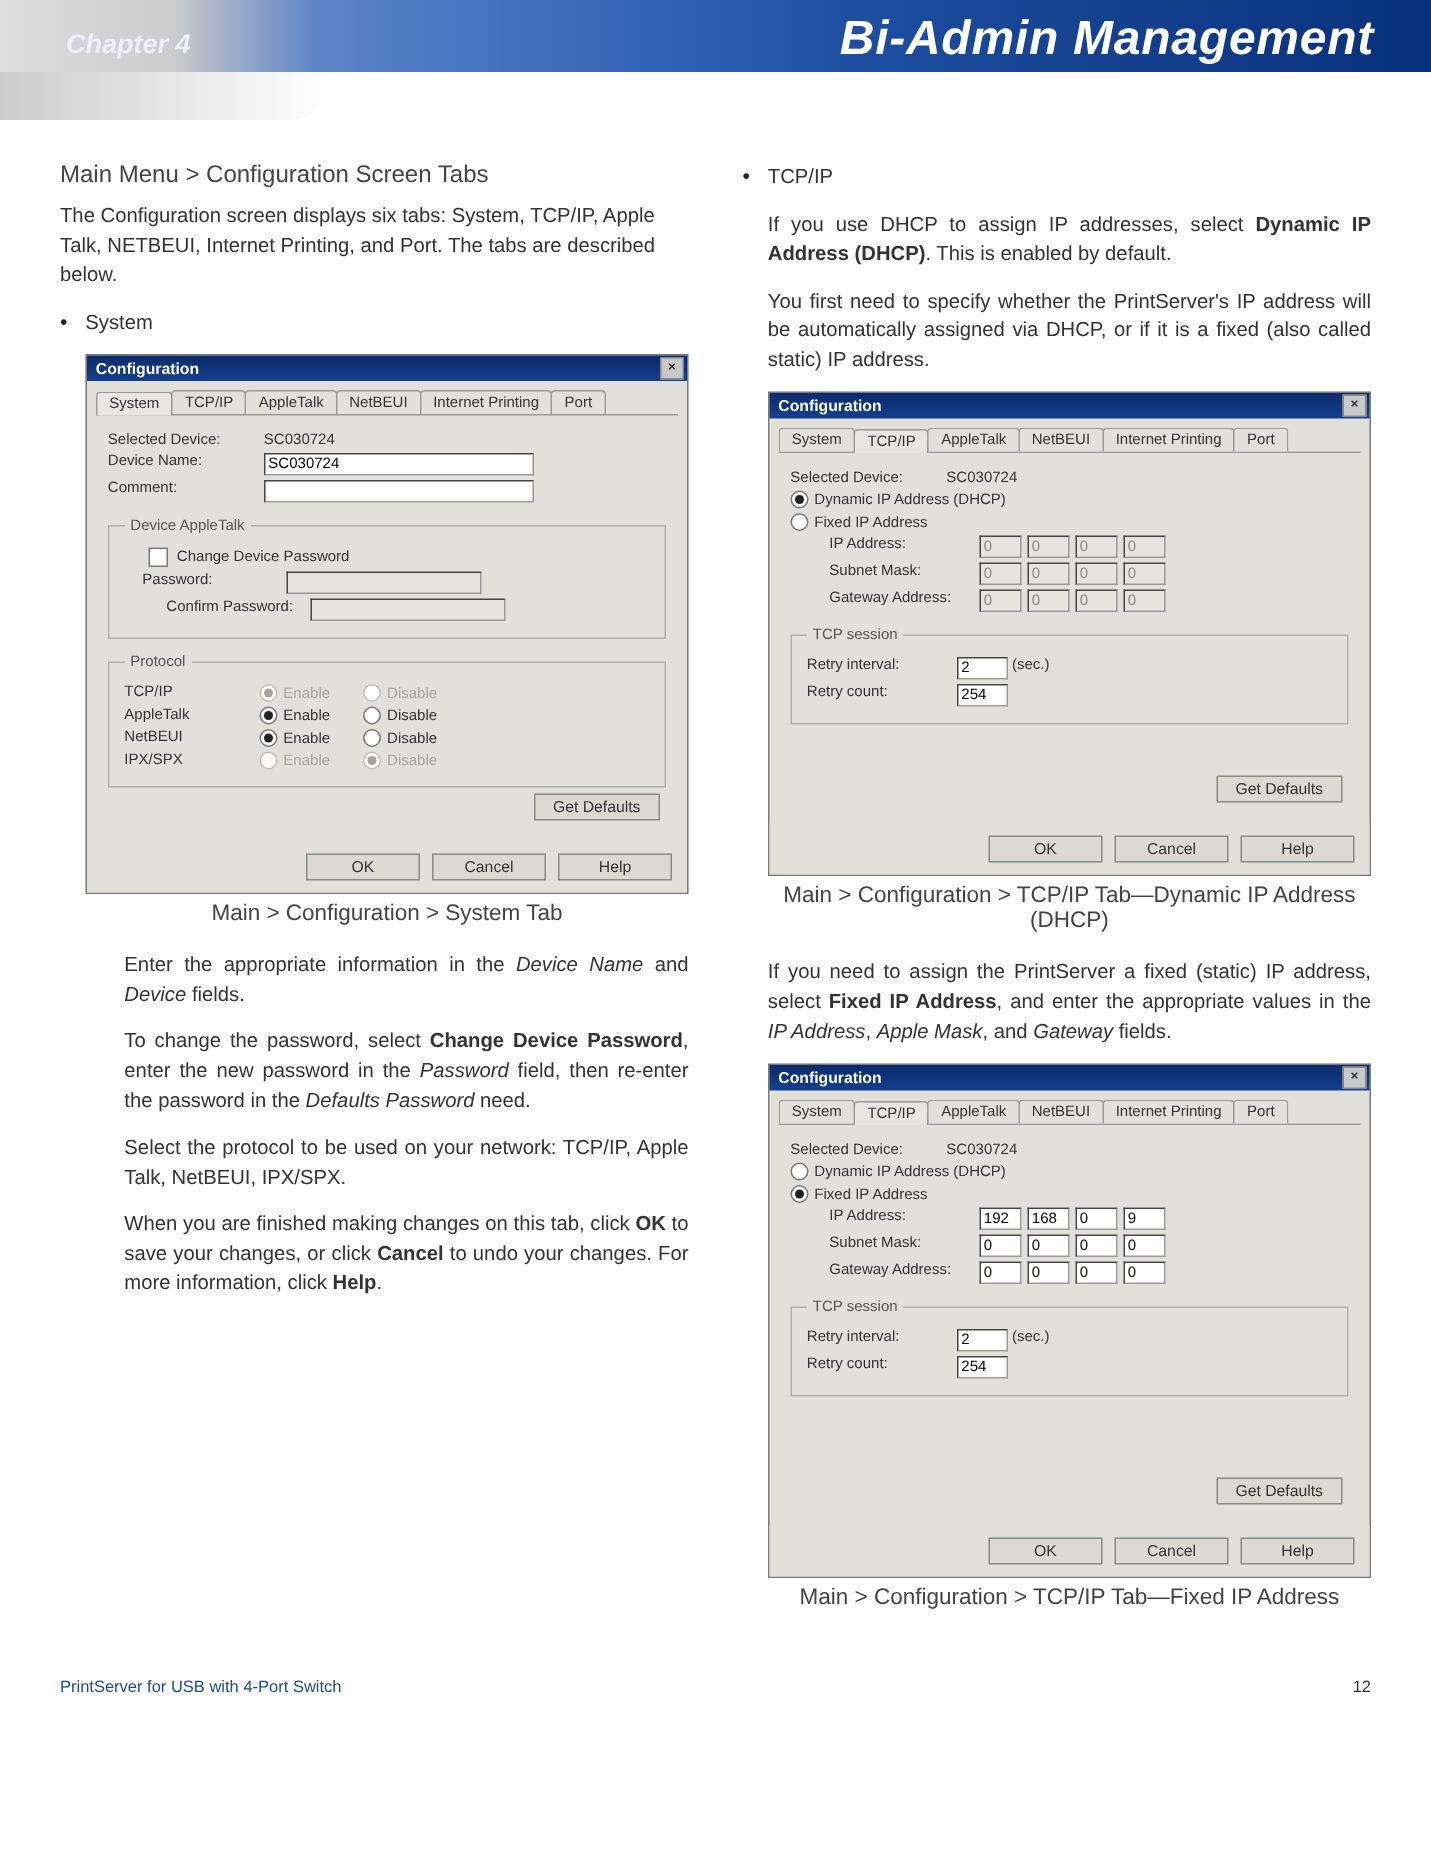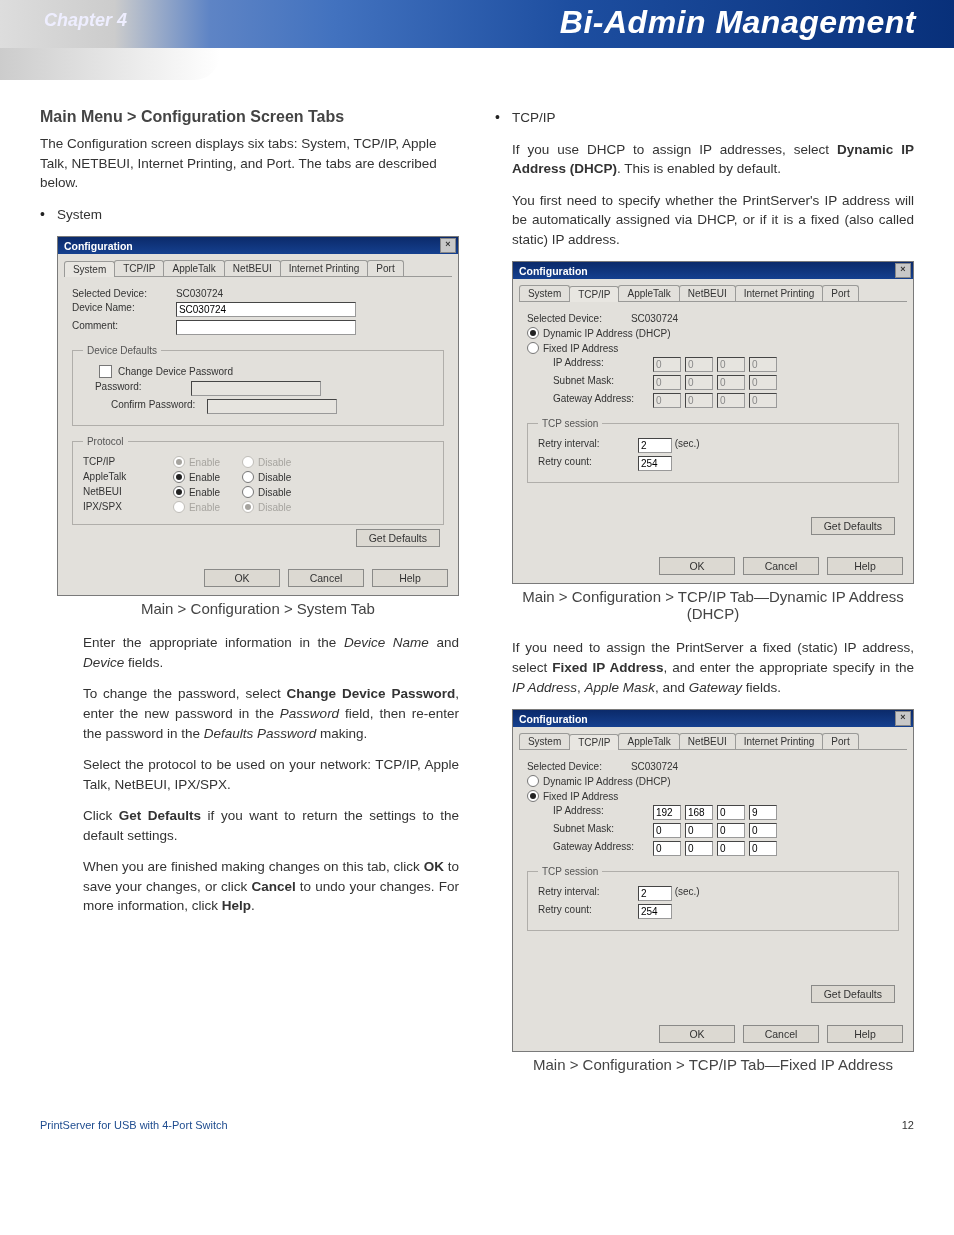--- a/index.html
+++ b/index.html
@@ -1,24 +1,24 @@
 <!DOCTYPE html>
 <html><head>
 <meta charset="utf-8">
 <style>
 html,body{margin:0;padding:0;font-family:Arial,Helvetica,sans-serif;font-size:14px;color:#222;background:#fff}
 body{width:954px}
-header.top{display:flex;justify-content:space-between;align-items:center;background:linear-gradient(to left,#08307a 0%,#1d4ea0 40%,#4272bf 65%,#5e84c5 78%,#ccc 88%,#ddd 100%);height:48px;color:#fff;font-style:italic}
+header.top{display:flex;justify-content:space-between;align-items:flex-end;background:linear-gradient(to left,#08307a 0%,#1d4ea0 40%,#4272bf 65%,#5e84c5 78%,#ccc 88%,#ddd 100%);height:48px;color:#fff;font-style:italic}
 .chapter-label{font-weight:bold;font-size:18px;padding:0 0 8px 44px;color:#eef}
 .page-title{font-weight:bold;font-size:32px;letter-spacing:.5px;padding:0 38px 4px 0;font-family:"Myriad Pro",Arial,sans-serif}
 .chapter-corner{position:relative}
 .chapter-corner::after{content:"";position:absolute;left:0;top:48px;width:220px;height:32px;background:linear-gradient(to right,#ccc 0%,rgba(204,204,204,0) 100%);border-bottom-right-radius:26px}
 main{display:flex;gap:36px;padding:60px 40px 0 40px}
 .col{flex:1;min-width:0}
-h3.section{font-family:"Myriad Pro",Arial,sans-serif;font-weight:bold;color:#444;margin:0 0 8px;font-size:16px}
+h3.section{font-family:"Myriad Pro",Arial,sans-serif;font-weight:normal;color:#444;margin:0 0 8px;font-size:16px}
 p{margin:0 0 12px;line-height:1.45;font-size:13.5px;color:#333}
 .justify{text-align:justify}
 em{font-style:italic}
 strong{font-weight:bold}
 ul.bul{list-style:none;margin:0;padding:0}
 ul.bul>li{margin-bottom:10px}
 .bullet-row{display:flex;gap:12px;align-items:flex-start}
 .bullet-dot{font-size:14px;line-height:1.4}
 .bullet-body{flex:1}
 .indent{padding-left:26px}
@@ -98,21 +98,21 @@
                 <div class="row">
                     <span class="lab">Device Name:</span>
                     <span class="val"><input class="tx" style="width: 180px;" value="SC030724"></span>
                   </div>
                 <div class="row">
                     <span class="lab">Comment:</span>
                     <span class="val"><input class="tx" style="width: 180px;"></span>
                   </div>
 
                 <fieldset class="fs">
-                  <legend>Device Defaults</legend>
+                  <legend>Device AppleTalk</legend>
                   <div class="row" style="margin-left:16px">
                       <span class="chk">
                         <span class="bx"></span>
                         <span>Change Device Password</span>
                       </span>
                     </div>
                   <div class="row" style="margin-left:12px">
                       <span class="lab" style="width:96px">Password:</span>
                       <input class="tx" style="width: 130px;" disabled="">
                     </div>
@@ -176,23 +176,22 @@
               <div class="btnbar">
                 <span class="btn small">OK</span>
                 <span class="btn small">Cancel</span>
                 <span class="btn small">Help</span>
               </div>
             </div>
             <div class="caption">Main &gt; Configuration &gt; System Tab</div>
 
             <div class="indent">
               <p><span>Enter the appropriate information in the </span><em>Device Name</em><span> and </span><em>Device</em><span> fields.</span></p>
-              <p><span>To change the password, select </span><strong>Change Device Password</strong><span>, enter the new password in the </span><em>Password</em><span> field, then re-enter the password in the </span><em>Defaults Password</em><span> making.</span></p>
+              <p><span>To change the password, select </span><strong>Change Device Password</strong><span>, enter the new password in the </span><em>Password</em><span> field, then re-enter the password in the </span><em>Defaults Password</em><span> need.</span></p>
               <p>Select the protocol to be used on your network: TCP/IP, Apple Talk, NetBEUI, IPX/SPX.</p>
-              <p><span>Click </span><strong>Get Defaults</strong><span> if you want to return the settings to the default settings.</span></p>
               <p><span>When you are finished making changes on this tab, click </span><strong>OK</strong><span> to save your changes, or click </span><strong>Cancel</strong><span> to undo your changes. For more information, click </span><strong>Help</strong><span>.</span></p>
             </div>
           </div>
         </div>
       </li>
     </ul>
   </div>
 
   <div class="col">
     <ul class="bul">
@@ -278,21 +277,21 @@
                     </div>
                 </div>
                 <div class="btnbar">
                   <span class="btn small">OK</span>
                   <span class="btn small">Cancel</span>
                   <span class="btn small">Help</span>
                 </div>
               </div>
               <div class="caption">Main &gt; Configuration &gt; TCP/IP Tab—Dynamic IP Address (DHCP)</div>
 
-              <p class="justify"><span>If you need to assign the PrintServer a fixed (static) IP address, select </span><strong>Fixed IP Address</strong><span>, and enter the appropriate specify in the </span><em>IP Address</em><span>, </span><em>Apple Mask</em><span>, and </span><em>Gateway</em><span> fields.</span></p>
+              <p class="justify"><span>If you need to assign the PrintServer a fixed (static) IP address, select </span><strong>Fixed IP Address</strong><span>, and enter the appropriate values in the </span><em>IP Address</em><span>, </span><em>Apple Mask</em><span>, and </span><em>Gateway</em><span> fields.</span></p>
 
               <div class="shot win">
                 <div class="titlebar">
                     <span>Configuration</span>
                     <span class="xbtn">×</span>
                   </div>
                 <div class="tabs">
                   <span class="tab">System</span>
                   <span class="tab active">TCP/IP</span>
                   <span class="tab">AppleTalk</span>

